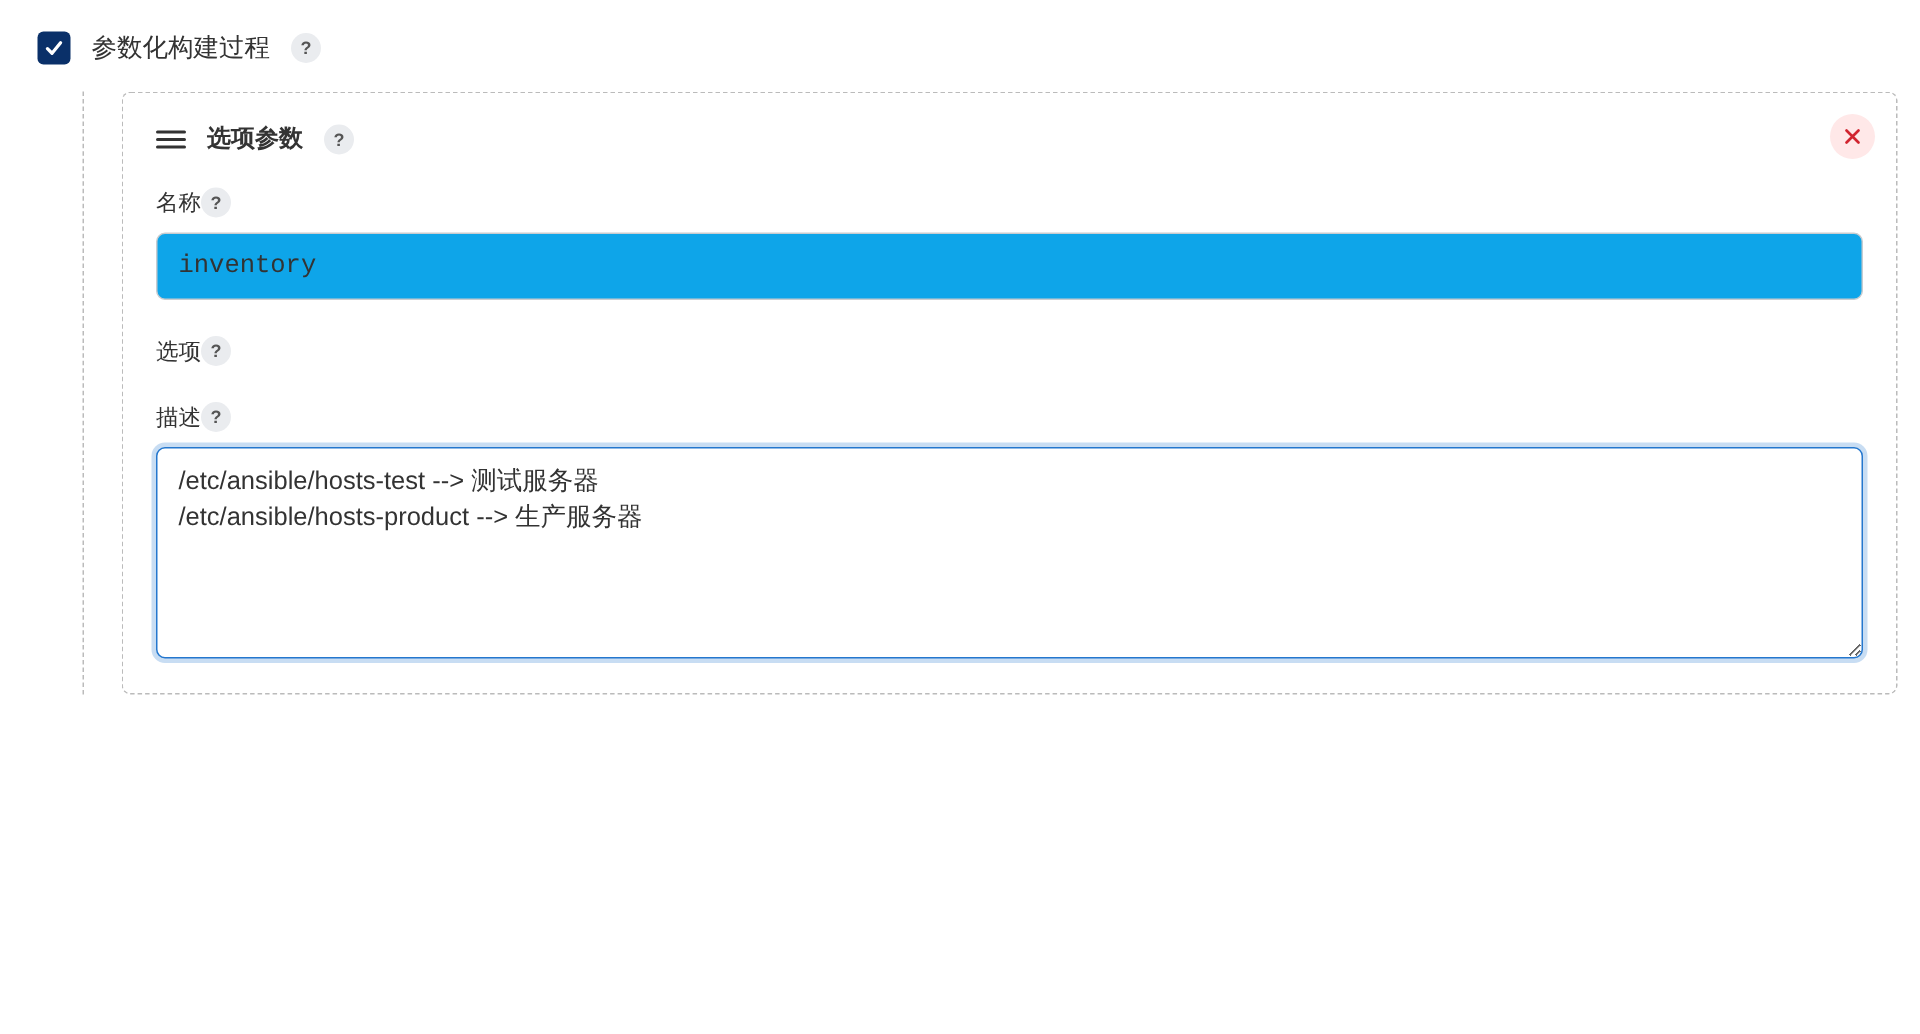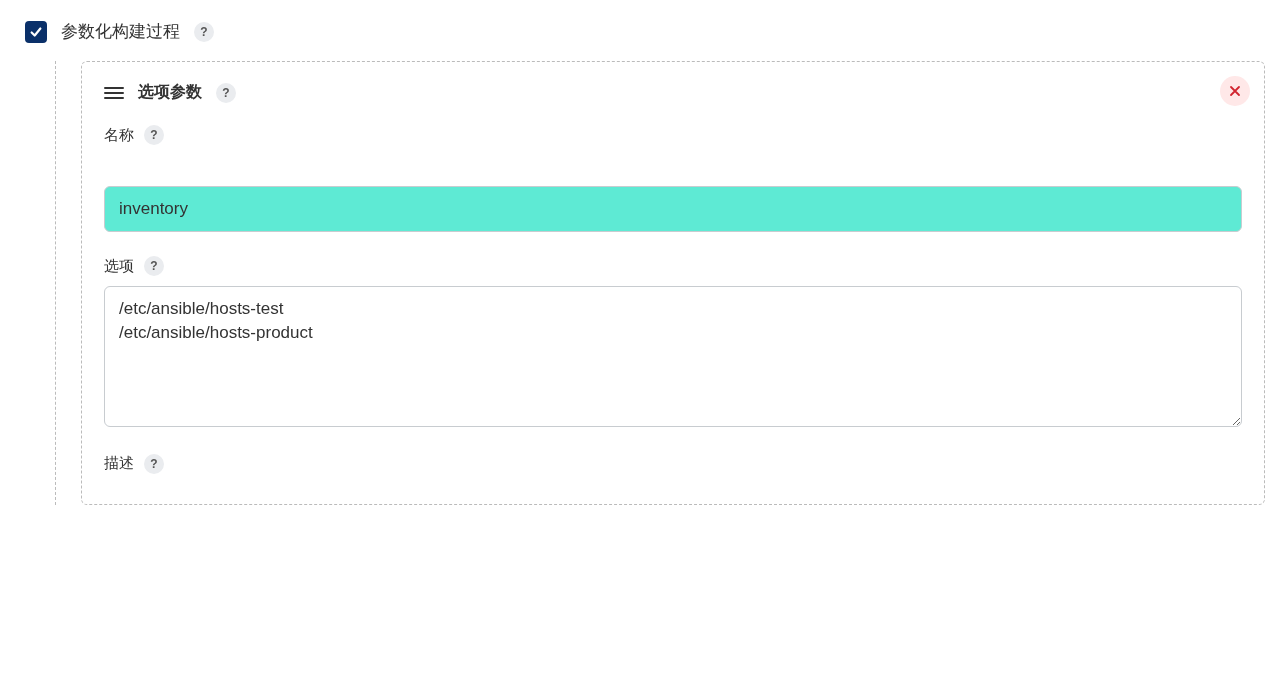--- a/index.html
+++ b/index.html
@@ -99,38 +99,36 @@
     .close-btn svg {
       width: 12px;
       height: 12px;
     }
     .field-group {
       margin-bottom: 24px;
     }
     .field-label-row {
       display: flex;
       align-items: center;
-      gap: 10px;
       margin-bottom: 10px;
     }
     .field-label {
       font-size: 15px;
       color: #333;
     }
     .text-input {
       width: 100%;
       padding: 12px 14px;
       font-size: 17px;
       border: 1px solid #c8ccd0;
       border-radius: 6px;
-      font-family: Liberation Sans, sans-serif;
+      font-family: Liberation Mono, monospace;
       color: #333;
       outline: none;
-      background: #5eead4;
-      margin-top: 31px;
+      background: #0ea5e9;
     }
     .textarea-input {
       width: 100%;
       padding: 10px 14px;
       font-size: 17px;
       border: 1px solid #c8ccd0;
       border-radius: 6px;
       font-family: inherit;
       color: #333;
       outline: none;
@@ -191,25 +189,25 @@
         <span class="help-icon">?</span>
       </div>
       <input type="text" class="text-input" value="inventory" style="">
     </div>
 
     <div class="field-group">
       <div class="field-label-row">
         <span class="field-label">选项</span>
         <span class="help-icon">?</span>
       </div>
-      <textarea class="textarea-input" rows="5" style="">/etc/ansible/hosts-test
-/etc/ansible/hosts-product</textarea>
     </div>
 
     <div class="field-group" style="margin-bottom:0">
       <div class="field-label-row">
         <span class="field-label">描述</span>
         <span class="help-icon">?</span>
       </div>
+      <textarea class="textarea-input textarea-focused" rows="5" style="">/etc/ansible/hosts-test --&gt; 测试服务器
+/etc/ansible/hosts-product --&gt; 生产服务器</textarea>
     </div>
 
   </div>
 </div>
 
 </body></html>

